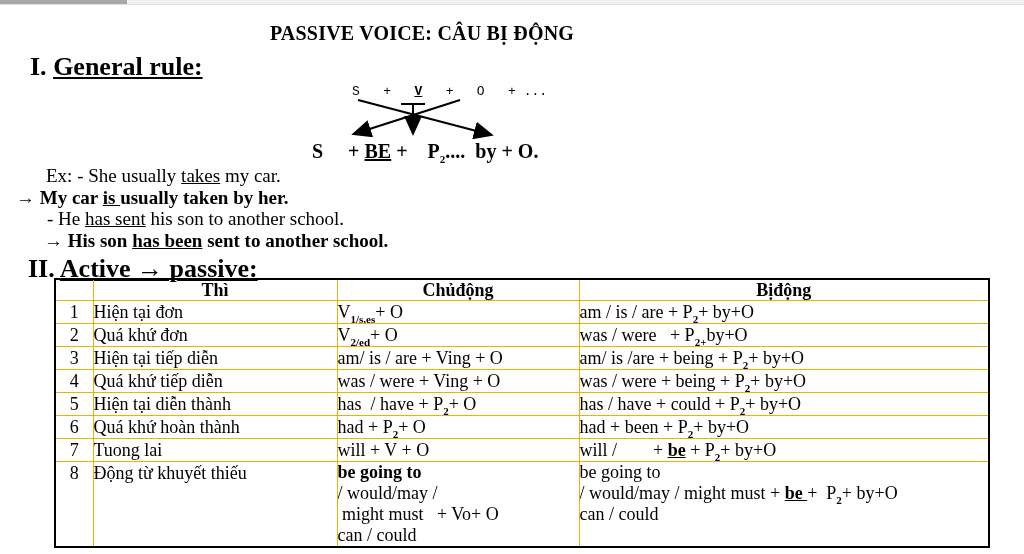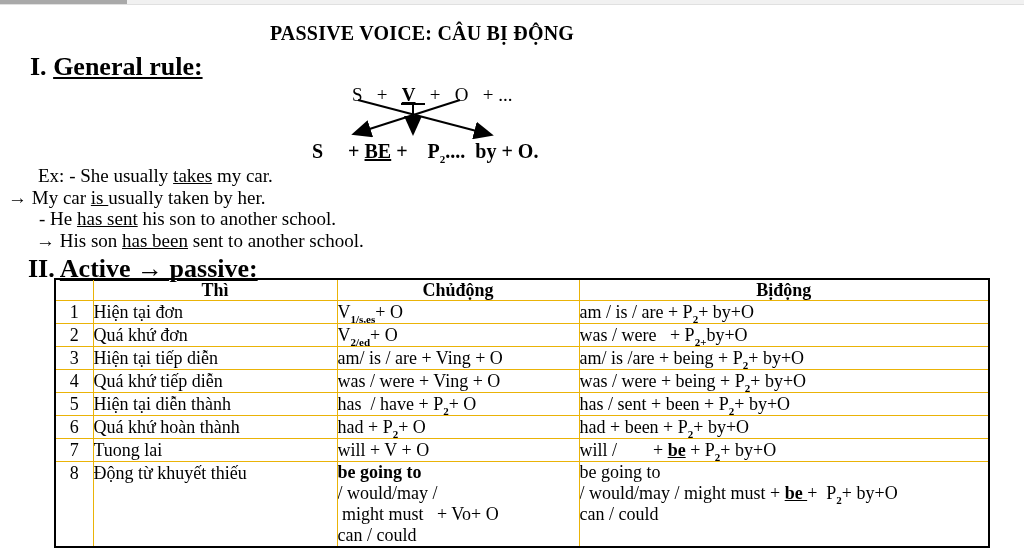--- a/index.html
+++ b/index.html
@@ -14,30 +14,30 @@
   .top-strip{position:absolute;left:0;top:0;width:1024px;height:4px;background:#f1f1f1;border-bottom:1px solid #e0e0e0;}
   .top-strip-left{position:absolute;left:0;top:0;width:127px;height:4px;background:#a9a9a9;}
   .title{position:absolute;left:0;top:22px;width:844px;text-align:center;
          font-weight:bold;font-size:20px;letter-spacing:.2px;}
   .heading{position:absolute;font-size:26px;white-space:pre-wrap;}
   .heading-1{left:30px;top:52px;}
   .heading-2{left:28px;top:254px;}
   
   .diagram{position:absolute;left:300px;top:84px;width:270px;height:82px;}
   .diagram-row{position:absolute;white-space:pre-wrap;}
-  .diagram-top{left:52px;top:0;font-size:19px;}
+  .diagram-top{left:52px;top:0;font-size:13px;font-family:Liberation Mono, monospace;}
   .diagram-bottom{left:12px;top:56px;font-size:20px;}
   .diagram svg{position:absolute;left:0;top:0;}
   
-  .examples{position:absolute;left:8px;top:165px;width:640px;font-size:19px;line-height:21.6px;}
+  .examples{position:absolute;left:16px;top:165px;width:640px;font-size:19px;line-height:21.6px;}
   .ex-line{white-space:pre-wrap;}
   .ex-0{padding-left:30px;}
-  .ex-1{}
+  .ex-1{font-weight:bold;}
   .ex-2{padding-left:31px;}
-  .ex-3{padding-left:28px;}
+  .ex-3{padding-left:28px;font-weight:bold;}
   
   .grammar-table{position:absolute;left:54px;top:278px;width:934px;
                  border-collapse:collapse;table-layout:fixed;font-size:18px;}
   .grammar-table th,.grammar-table td{border:1px solid #eab308;padding:0;overflow:hidden;}
   .grammar-table{border:2px solid #000;}
   .grammar-table th{font-weight:bold;text-align:center;height:20px;line-height:20px;font-size:18px;}
   .grammar-table td{height:22px;vertical-align:middle;}
   .cell-num{text-align:center;}
   .cell-tense{padding-left:10px;}
   .cell-formula{padding-left:6px;}
@@ -137,21 +137,21 @@
           <div class="fline"><span>was / were + being + P</span><sub>2</sub><span>+ by+O</span></div>
         </td>
       </tr>
       <tr data-row-num="5">
         <td class="cell-num">5</td>
         <td class="cell-tense">Hiện tại diễn thành</td>
         <td class="cell-formula">
           <div class="fline"><span>has  / have + P</span><sub>2</sub><span>+ O</span></div>
         </td>
         <td class="cell-formula">
-          <div class="fline"><span>has / sent + been + P</span><sub>2</sub><span>+ by+O</span></div>
+          <div class="fline"><span>has / have + could + P</span><sub>2</sub><span>+ by+O</span></div>
         </td>
       </tr>
       <tr data-row-num="6">
         <td class="cell-num">6</td>
         <td class="cell-tense">Quá khứ hoàn thành</td>
         <td class="cell-formula">
           <div class="fline"><span>had + P</span><sub>2</sub><span>+ O</span></div>
         </td>
         <td class="cell-formula">
           <div class="fline"><span>had + been + P</span><sub>2</sub><span>+ by+O</span></div>

